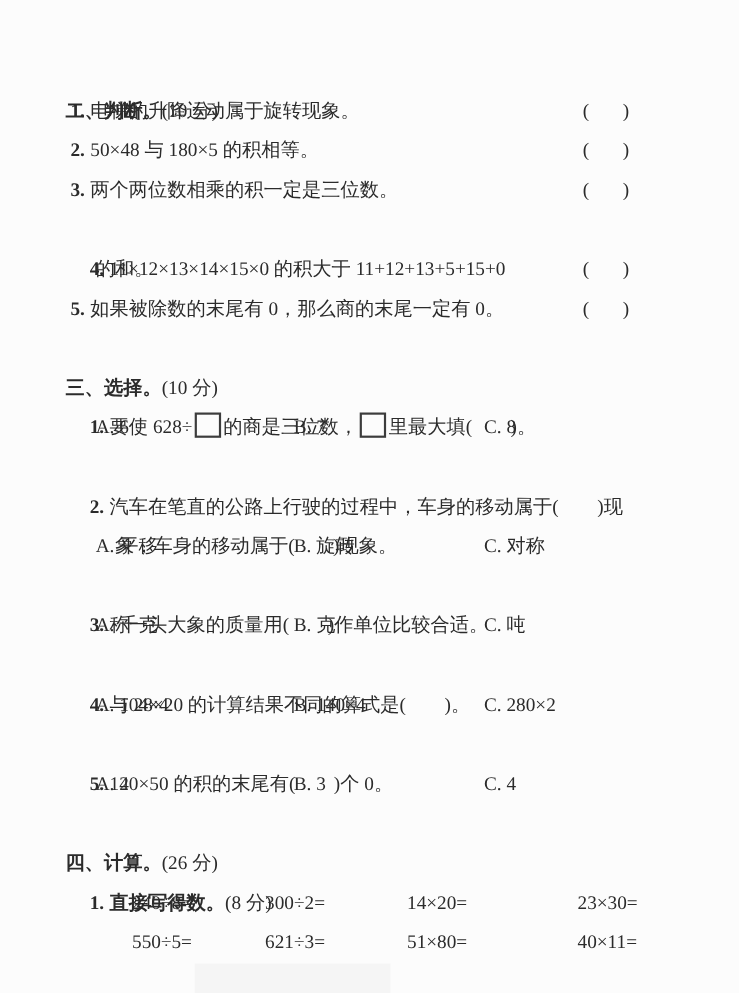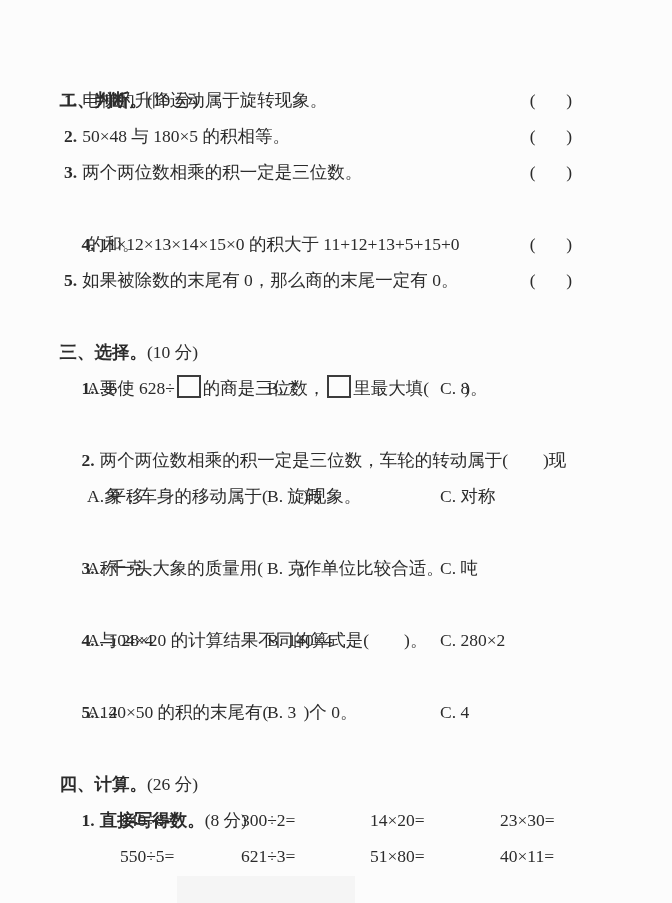--- a/index.html
+++ b/index.html
@@ -47,21 +47,21 @@
     background: #fcfcfc;
   }
   .opts { display: flex; }
   .opt-a { width: 180px; }
   .opt-b { width: 173px; }
   .opt-c { flex: 1; }
   .calc-row { display: flex; padding-left: 120px; gap: 16px; }
   .calc-c1 { width: 105px; }
   .calc-c2 { width: 113px; }
   .calc-c3 { width: 114px; }
-  .calc-c4 { flex: 1; }
+  .calc-c4 { flex: 1; margin-left: 25px; }
   .scan-shadow {
     position: absolute;
     left: 177px;
     top: 876px;
     width: 178px;
     height: 27px;
     background: #f5f5f5;
   }
 </style>
 </head>
@@ -108,21 +108,21 @@
   <div class="line item">
     <span class="num">1.</span><span>要使 628÷</span><span class="box"></span><span>的商是三位数，</span><span class="box"></span><span>里最大填(        )。</span>
   </div>
   <div class="line cont opts">
     <span class="opt-a">A. 6</span>
     <span class="opt-b">B. 7</span>
     <span class="opt-c">C. 8</span>
   </div>
 
   <div class="line item">
-    <span class="num">2.</span><span>两个两位数相乘的积一定是三位数，车轮的转动属于(        )现</span>
+    <span class="num">2.</span><span>汽车在笔直的公路上行驶的过程中，车身的移动属于(        )现</span>
   </div>
   <div class="line cont">
     <span>象，车身的移动属于(        )现象。</span>
   </div>
   <div class="line cont opts">
     <span class="opt-a">A. 平移</span>
     <span class="opt-b">B. 旋转</span>
     <span class="opt-c">C. 对称</span>
   </div>
 

